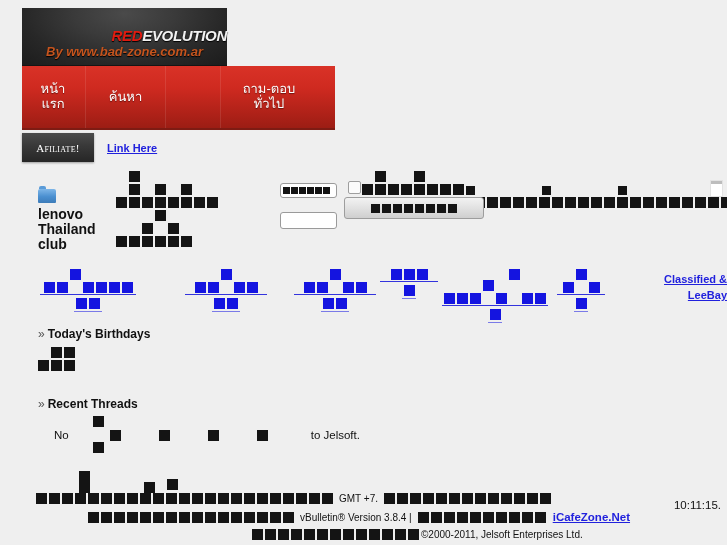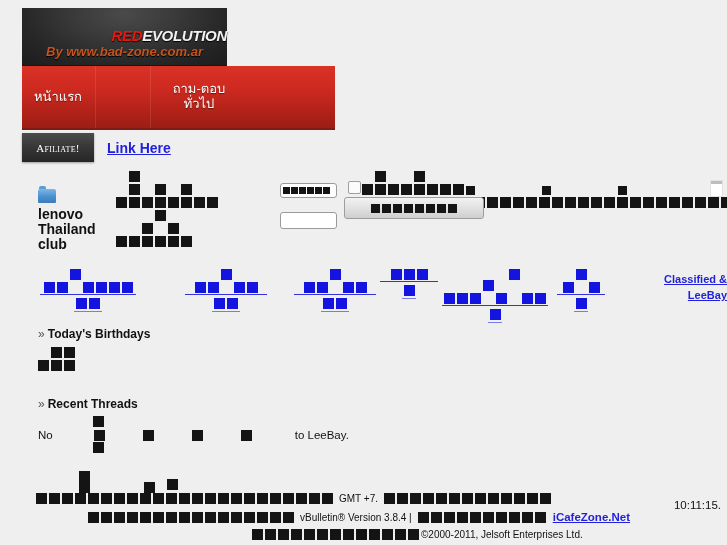--- a/index.html
+++ b/index.html
@@ -80,21 +80,21 @@
     justify-content: center;
     color: #ffffff;
     font-size: 13px;
     text-align: center;
     line-height: 1.15;
     padding: 0 10px;
     box-sizing: border-box;
     text-shadow: 0 1px 1px rgba(0,0,0,.45);
     border-right: 1px solid rgba(255,255,255,.10);
   }
-  .nav-item.home   { width: 74px; padding-left: 9px; }
+  .nav-item.home   { width: 64px; padding-left: 9px; }
   .nav-item.search { width: 80px; }
   .nav-item.blank  { width: 55px; border-right: 1px solid rgba(255,255,255,.10); }
   .nav-item.qa     { width: 96px; border-right: none; }
 
   
   .affiliate-row {
     height: 35px;
     display: flex;
     align-items: center;
     background: transparent;
@@ -110,21 +110,21 @@
     font-size: 11px;
     font-variant: small-caps;
     letter-spacing: .3px;
     font-family: "Liberation Serif", serif;
     box-shadow: 0 1px 2px rgba(0,0,0,.35);
   }
   .affiliate-link {
     margin-left: 13px;
     color: #2121dd;
     text-decoration: underline;
-    font-size: 14px;
+    font-size: 11px;
     font-weight: bold;
   }
 
   
   .tofu-line {
     display: flex;
     align-items: flex-end;
     gap: 2px;
   }
   .tofu {
@@ -356,20 +356,21 @@
 
 <div id="page-wrap">
 
   <div class="logo-banner">
     <div class="logo-title"><span class="red">RED</span><span>EVOLUTION</span></div>
     <div class="logo-sub">By www.bad-zone.com.ar</div>
   </div>
 
   <div class="navbar">
     <div class="nav-item home">หน้าแรก</div>
+    <div class="nav-item search">ค้นหา</div>
     <div class="nav-item blank"></div>
     <div class="nav-item qa">
       <div>
         <div>ถาม-ตอบ</div>
         <div>ทั่วไป</div>
       </div>
     </div>
   </div>
 
   <div class="affiliate-row">
@@ -641,27 +642,27 @@
           <span class="tofu"></span>
         </div>
       </div>
     </div>
 
     <div class="section" style="margin-top:26px;">
       <div class="section-title">
         <span class="chev">»</span><span>Recent Threads</span>
       </div>
       <div class="section-body" style="position:relative;height:34px;">
-        <div class="tofu-line" style="position:absolute;left:0;top:12px;gap:38px;">
+        <div class="tofu-line" style="position:absolute;left:16px;top:12px;gap:38px;">
           <span class="inline-text">No</span>
           <span class="tofu" style="margin-left:3px;"></span>
           <span class="tofu"></span>
           <span class="tofu"></span>
           <span class="tofu"></span>
-          <span class="inline-text" style="margin-left:5px;">to LeeBay.</span>
+          <span class="inline-text" style="margin-left:5px;">to Jelsoft.</span>
         </div>
         <span class="tofu" style="position:absolute;left:55px;top:-1px;"></span>
         <span class="tofu" style="position:absolute;left:55px;top:25px;"></span>
       </div>
     </div>
 
     <div class="footer">
 
       <div class="tofu-line fl-pre1">
         <span class="tofu"></span>

